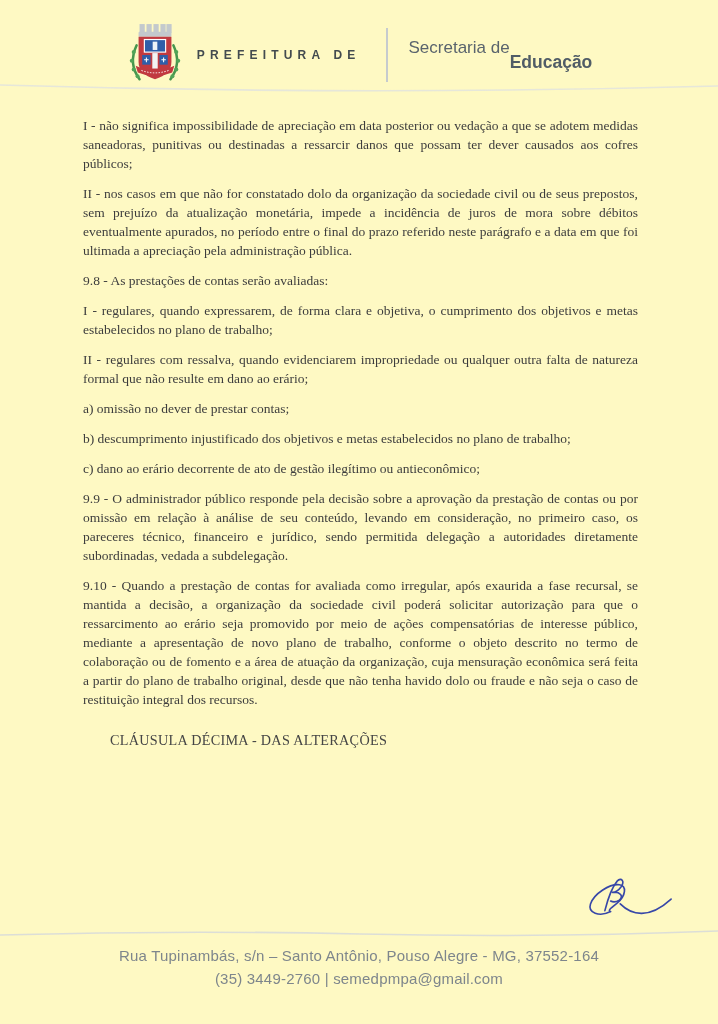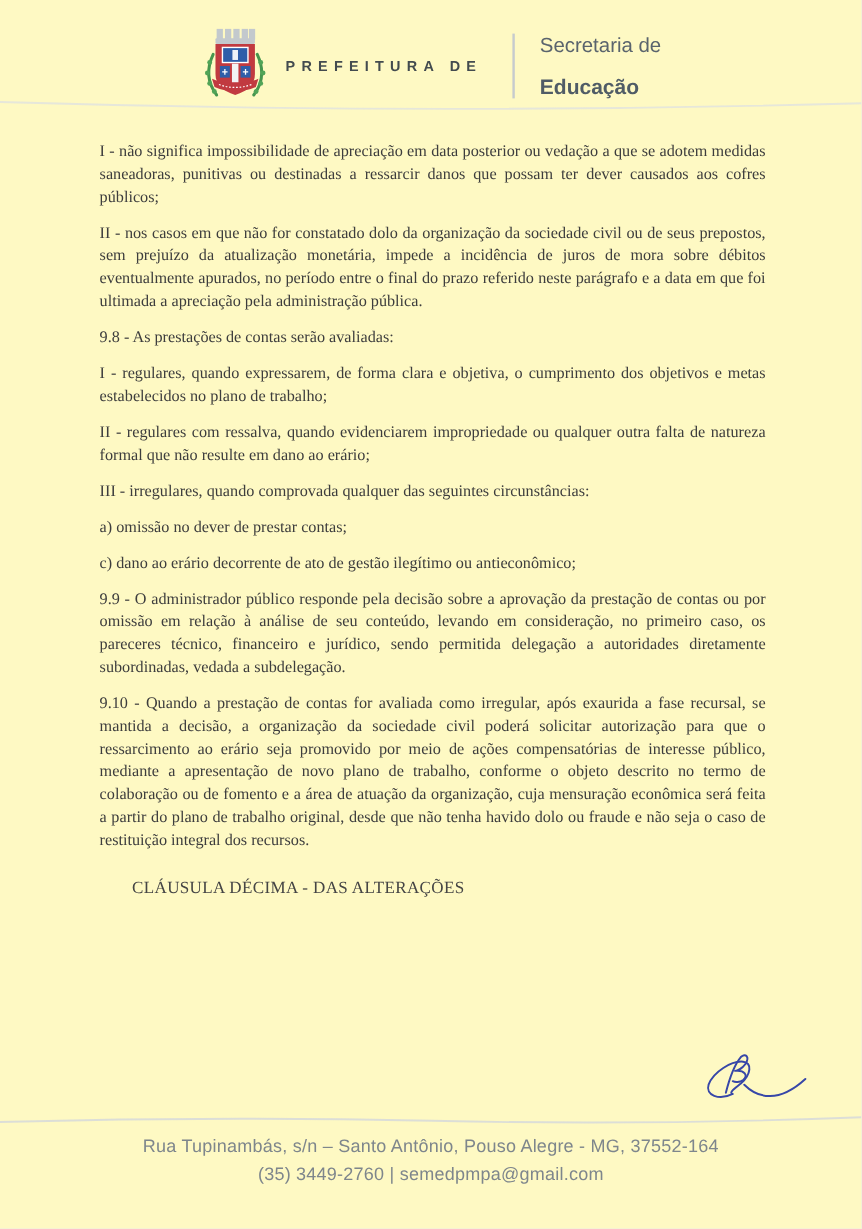--- a/index.html
+++ b/index.html
@@ -44,21 +44,21 @@
     color: #3e4649;
     margin-top: 1px;
     white-space: nowrap;
   }
   .header-divider {
     width: 2px;
     height: 54px;
     background: #c6cbce;
     margin: 0 8px 0 12px;
   }
-  .dept { display: flex; flex-direction: column; justify-content: center; }
+  .dept { display: flex; flex-direction: row; justify-content: center; }
   .dept-line1 {
     font-family: "Liberation Sans", sans-serif;
     font-size: 17px;
     color: #5a646d;
     white-space: nowrap;
   }
   .dept-line2 {
     font-family: "Liberation Sans", sans-serif;
     font-size: 17.5px;
     font-weight: bold;
@@ -170,22 +170,22 @@
   <svg class="scanline" style="top:80px;" height="18" viewBox="0 0 718 18" aria-hidden="true">
     <path d="M0 5 Q 360 16 718 6" stroke="#dde0e2" stroke-width="1.6" fill="none" opacity="0.75"></path>
   </svg>
 
   <div class="content">
     <p>I - não significa impossibilidade de apreciação em data posterior ou vedação a que se adotem medidas saneadoras, punitivas ou destinadas a ressarcir danos que possam ter dever causados aos cofres públicos;</p>
     <p>II - nos casos em que não for constatado dolo da organização da sociedade civil ou de seus prepostos, sem prejuízo da atualização monetária, impede a incidência de juros de mora sobre débitos eventualmente apurados, no período entre o final do prazo referido neste parágrafo e a data em que foi ultimada a apreciação pela administração pública.</p>
     <p>9.8 - As prestações de contas serão avaliadas:</p>
     <p>I - regulares, quando expressarem, de forma clara e objetiva, o cumprimento dos objetivos e metas estabelecidos no plano de trabalho;</p>
     <p>II - regulares com ressalva, quando evidenciarem impropriedade ou qualquer outra falta de natureza formal que não resulte em dano ao erário;</p>
-    <p>III - irregulares, quando comprovada qualquer das seguintes circunstâncias:</p>
     <p>a) omissão no dever de prestar contas;</p>
+    <p>b) descumprimento injustificado dos objetivos e metas estabelecidos no plano de trabalho;</p>
     <p>c) dano ao erário decorrente de ato de gestão ilegítimo ou antieconômico;</p>
     <p>9.9 - O administrador público responde pela decisão sobre a aprovação da prestação de contas ou por omissão em relação à análise de seu conteúdo, levando em consideração, no primeiro caso, os pareceres técnico, financeiro e jurídico, sendo permitida delegação a autoridades diretamente subordinadas, vedada a subdelegação.</p>
     <p>9.10 - Quando a prestação de contas for avaliada como irregular, após exaurida a fase recursal, se mantida a decisão, a organização da sociedade civil poderá solicitar autorização para que o ressarcimento ao erário seja promovido por meio de ações compensatórias de interesse público, mediante a apresentação de novo plano de trabalho, conforme o objeto descrito no termo de colaboração ou de fomento e a área de atuação da organização, cuja mensuração econômica será feita a partir do plano de trabalho original, desde que não tenha havido dolo ou fraude e não seja o caso de restituição integral dos recursos.</p>
     <div class="clause-heading">CLÁUSULA DÉCIMA - DAS ALTERAÇÕES</div>
   </div>
 
   <svg class="signature" viewBox="0 0 100 62" aria-hidden="true">
     <g stroke="#3747a8" stroke-width="1.7" fill="none" stroke-linecap="round" stroke-linejoin="round">
       <path d="M34 41 C 22 47, 10 42, 13 33 C 17 22, 33 12, 43 13 C 51 14, 50 24, 41 32 C 36 36, 30 40, 34 41"></path>
       <path d="M28 40 C 31 28, 36 15, 41 9 C 45 5, 49 9, 45 15 C 42 19, 38 21, 36 21 C 44 20, 48 25, 43 29 C 40 31, 36 31, 34 30"></path>

